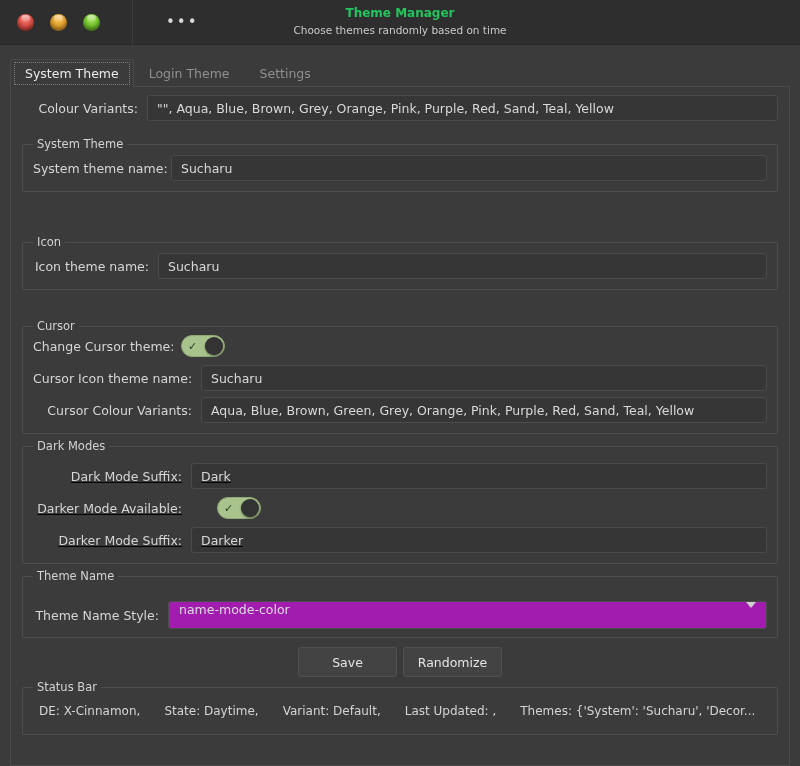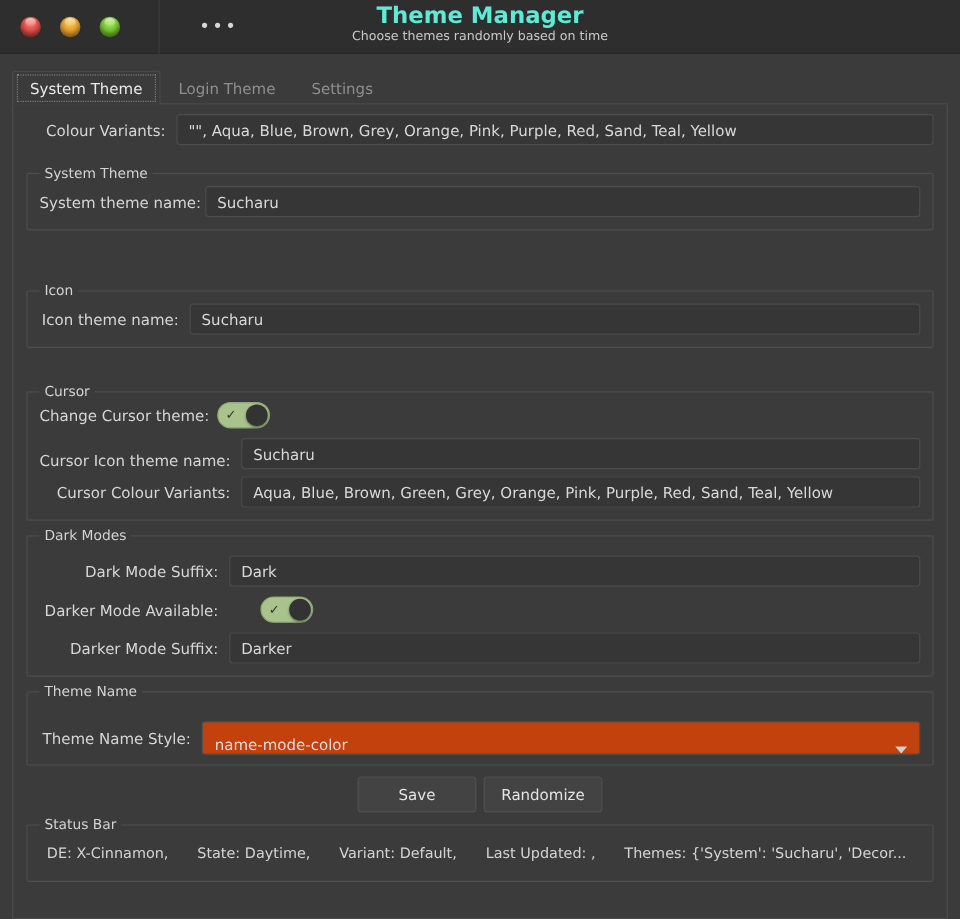--- a/index.html
+++ b/index.html
@@ -67,22 +67,22 @@
     line-height: 1;
     user-select: none;
   }
   .titlecenter {
     position: absolute;
     left: 0; right: 0; top: 4px;
     text-align: center;
     pointer-events: none;
   }
   .title {
-    color: #5eead4;
-    font-size: 19px;
+    color: #22c55e;
+    font-size: 12px;
     font-weight: bold;
     line-height: 18px;
   }
   .subtitle {
     color: #c9c9c9;
     font-size: 10.5px;
     line-height: 14px;
     margin-top: 1px;
   }
 
@@ -205,27 +205,27 @@
     color: #2f3a26;
     font-size: 11px;
     line-height: 1;
     font-weight: bold;
   }
 
   
   .combo {
     flex: 1 1 auto;
     height: 28px;
-    background: #c2410c;
+    background: #a21caf;
     border: 1px solid #4d4d4d;
     border-radius: 3px;
     color: #dddddd;
     font-size: 12.5px;
     display: flex;
-    align-items: flex-end;
+    align-items: flex-start;
     justify-content: space-between;
     padding: 0 10px;
   }
   .caret {
     width: 0; height: 0;
     border-left: 5px solid transparent;
     border-right: 5px solid transparent;
     border-top: 6px solid #cfcfcf;
   }
 
@@ -328,32 +328,32 @@
 
       <div class="row">
         <div class="lbl" style="width:148px;">Change Cursor theme:</div>
         <div class="toggle">
           <span class="check">✓</span>
           <span class="knob"></span>
         </div>
         <div style="flex:1 1 auto;"></div>
       </div>
 
-      <div class="row" style="margin-top:6px;align-items:flex-end;">
+      <div class="row" style="margin-top:6px;">
         <div class="lbl" style="width:168px;">Cursor Icon theme name:</div>
         <div class="field">Sucharu</div>
       </div>
 
       <div class="row" style="margin-top:6px;">
         <div class="lbl" style="width:168px;">Cursor Colour Variants:</div>
         <div class="field">Aqua, Blue, Brown, Green, Grey, Orange, Pink, Purple, Red, Sand, Teal, Yellow</div>
       </div>
     </div>
 
-    <div class="group" style="margin-top:12px;padding-top:16px;">
+    <div class="group" style="margin-top:12px;padding-top:16px;text-decoration:underline;">
       <div class="legend">Dark Modes</div>
 
       <div class="row">
         <div class="lbl" style="width:158px;">Dark Mode Suffix:</div>
         <div class="field">Dark</div>
       </div>
 
       <div class="row" style="margin-top:6px;gap:26px;">
         <div class="lbl" style="width:158px;">Darker Mode Available:</div>
         <div class="toggle">

